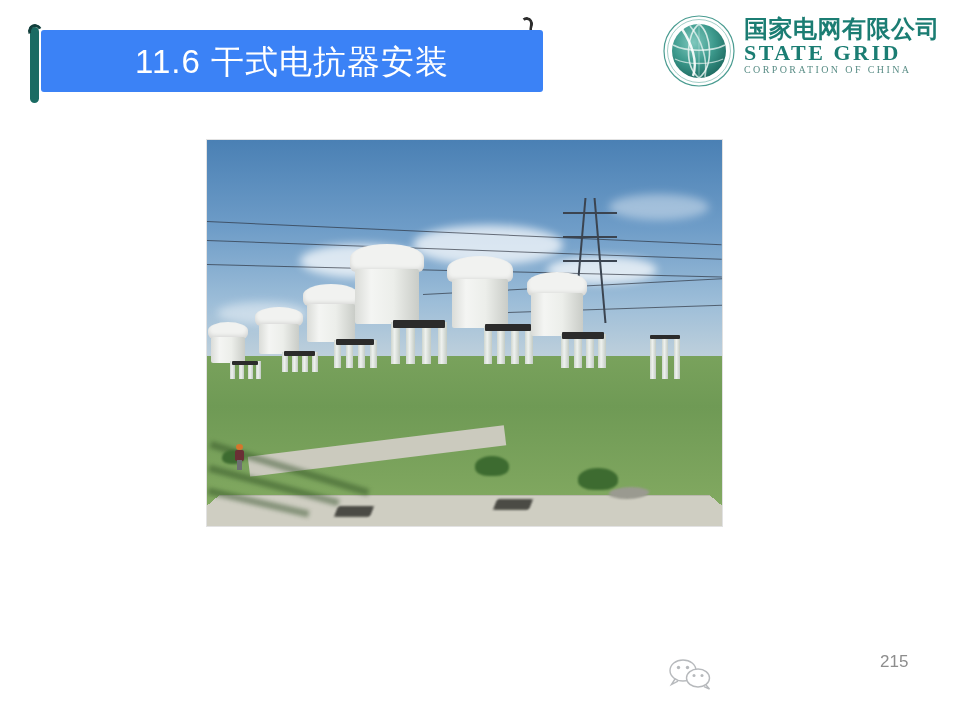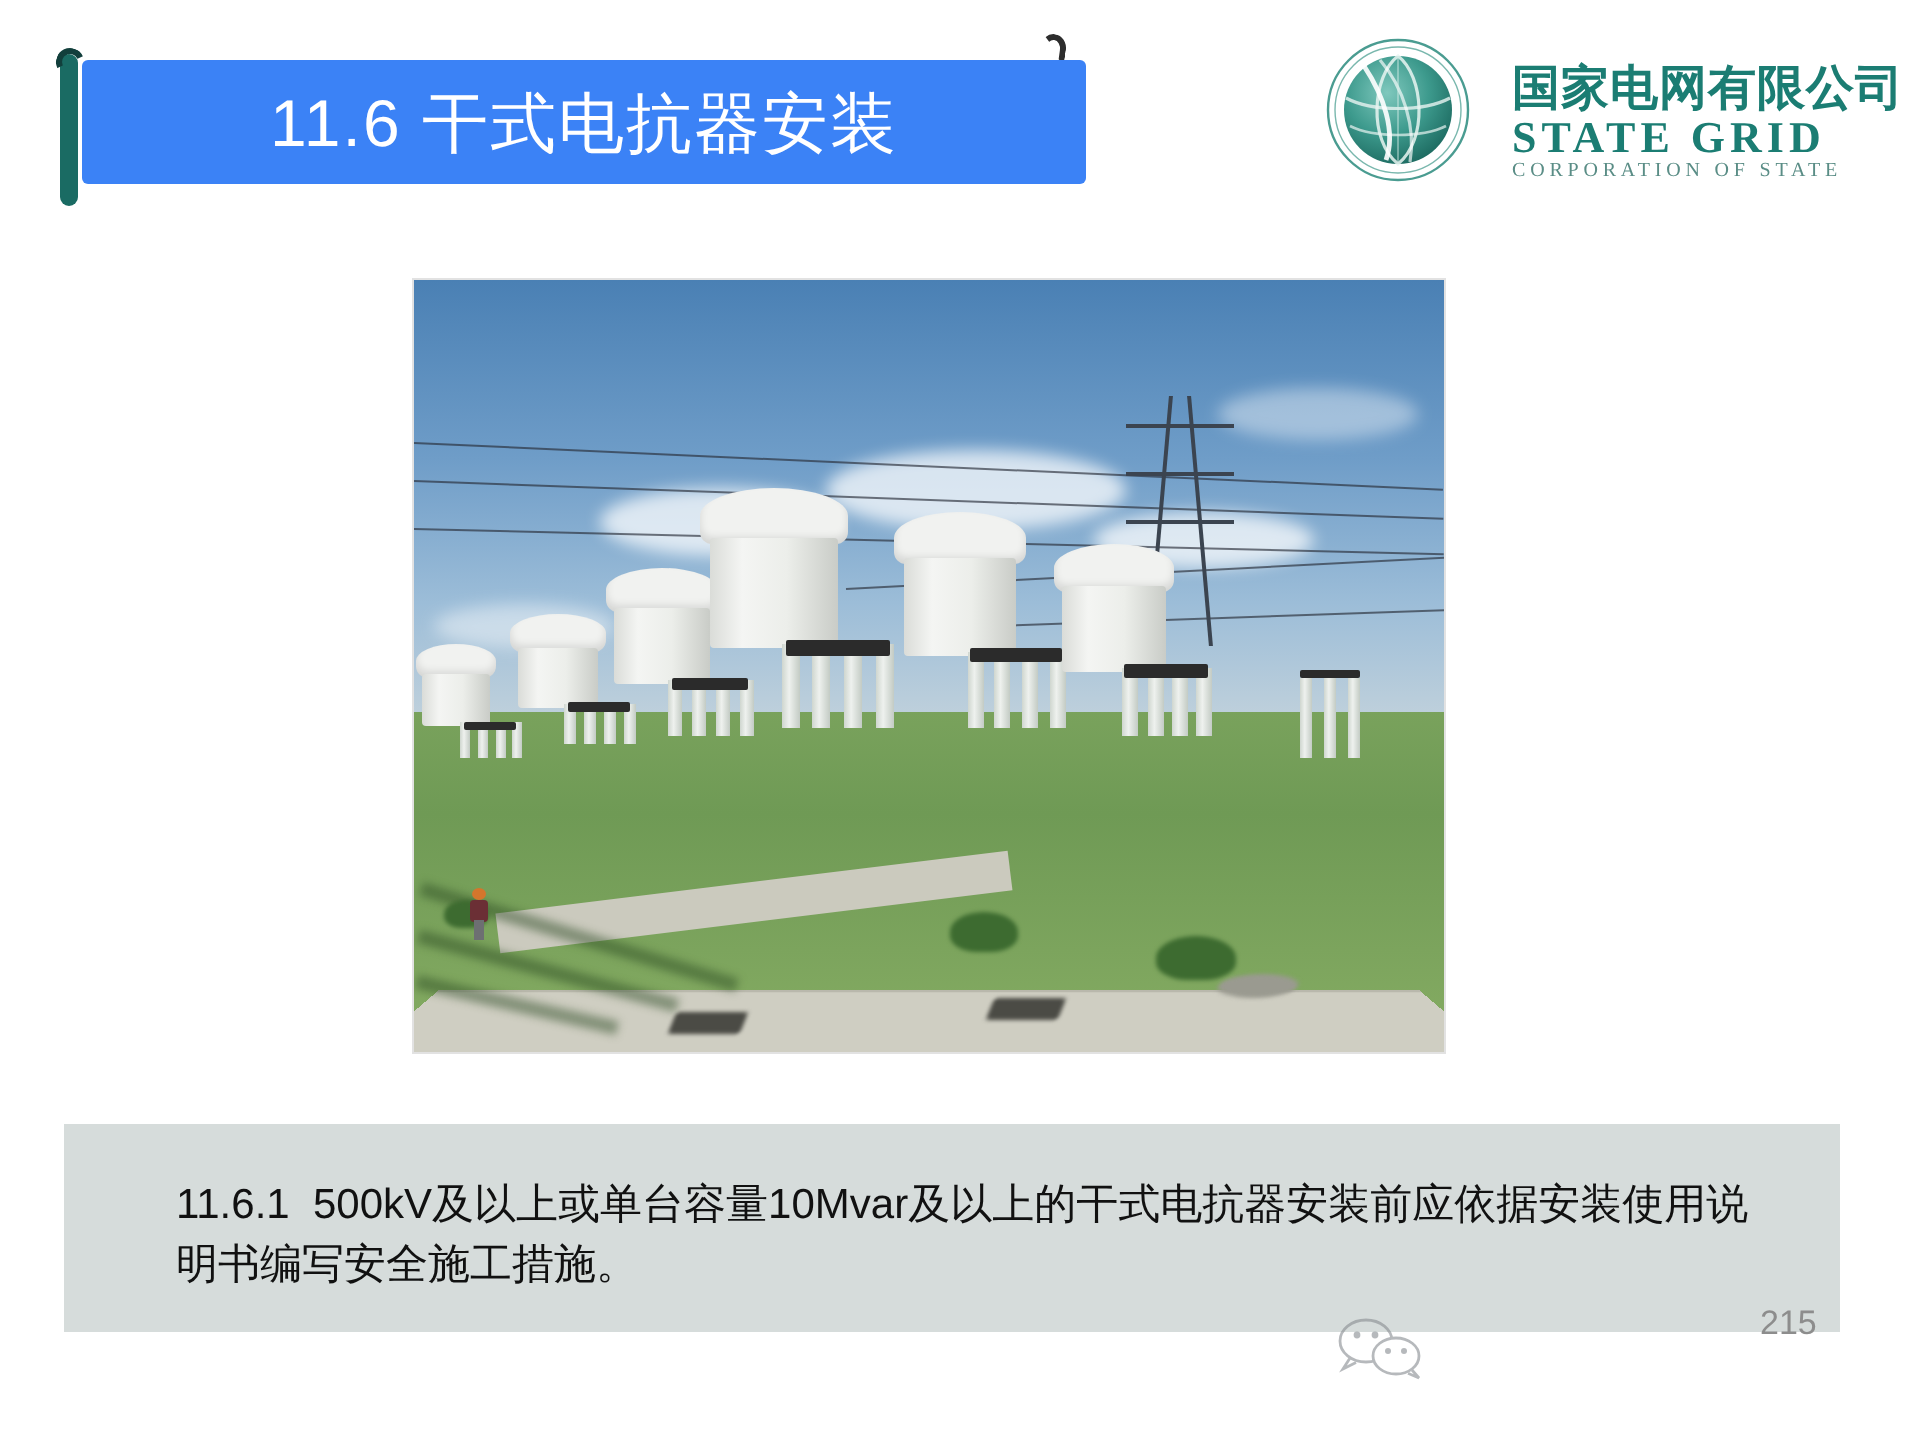--- a/index.html
+++ b/index.html
@@ -94,22 +94,22 @@
   }
 
   
   .logo-block {
     position: absolute;
     left: 662px;
     top: 14px;
     width: 290px;
     height: 78px;
     display: flex;
-    align-items: flex-end;
-    gap: 20px;
+    align-items: flex-start;
+    gap: 8px;
   }
   .logo-emblem {
     position: relative;
     width: 74px;
     height: 74px;
     flex: 0 0 74px;
   }
   .logo-words {
     display: flex;
     flex-direction: column;
@@ -394,21 +394,21 @@
         <path d="M11 31 C24 38 50 38 63 31" fill="none" stroke="#e8f4f1" stroke-width="1.6" opacity="0.8"></path>
         <path d="M13 45 C25 51 49 51 61 45" fill="none" stroke="#e8f4f1" stroke-width="1.3" opacity="0.7"></path>
         <path d="M20 15 C30 30 36 48 31 62" fill="none" stroke="#ffffff" stroke-width="2.4" opacity="0.9"></path>
         <path d="M28 12 C40 26 46 46 43 63" fill="none" stroke="#ffffff" stroke-width="1.6" opacity="0.65"></path>
         <path d="M37 10 L37 64" stroke="#d9efea" stroke-width="0.8" opacity="0.55" fill="none"></path>
       </svg>
     </div>
     <div class="logo-words">
       <span class="logo-cn">国家电网有限公司</span>
       <span class="logo-en">STATE GRID</span>
-      <span class="logo-sub">CORPORATION OF STATE</span>
+      <span class="logo-sub">CORPORATION OF CHINA</span>
     </div>
   </div>
 
   <div class="photo-frame">
     <div class="photo">
       <div class="sky"></div>
 
       <div class="cloud c1"></div>
       <div class="cloud c2"></div>
       <div class="cloud c3"></div>
@@ -508,23 +508,20 @@
 
       <div class="reactor" style="left:86%; bottom:38%;">
         <div class="insul" style="left:0px;  width:6px; height:40px;"></div>
         <div class="insul" style="left:12px; width:6px; height:40px;"></div>
         <div class="insul" style="left:24px; width:6px; height:40px;"></div>
         <div class="term" style="bottom:40px; left:0px; width:30px; height:4px;"></div>
       </div>
     </div>
   </div>
 
-  <div class="body-box">
-    <div class="body-text">11.6.1  500kV及以上或单台容量10Mvar及以上的干式电抗器安装前应依据安装使用说明书编写安全施工措施。</div>
-  </div>
 
   <div class="page-number">215</div>
 
   <div class="watermark">
     <div class="wechat-icon">
       <svg viewBox="0 0 44 32" width="44" height="32" aria-hidden="true">
         <g fill="none" stroke="#8b8f94" stroke-width="1.4">
           <ellipse cx="15" cy="12.5" rx="13" ry="10.5"></ellipse>
           <path d="M7 21 L3.5 26.5 L10 23.2"></path>
           <ellipse cx="30" cy="20" rx="11.5" ry="9" fill="#ffffff"></ellipse>

